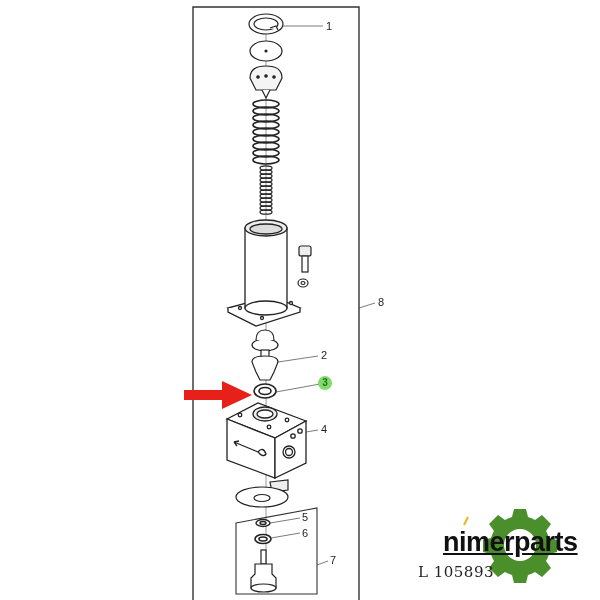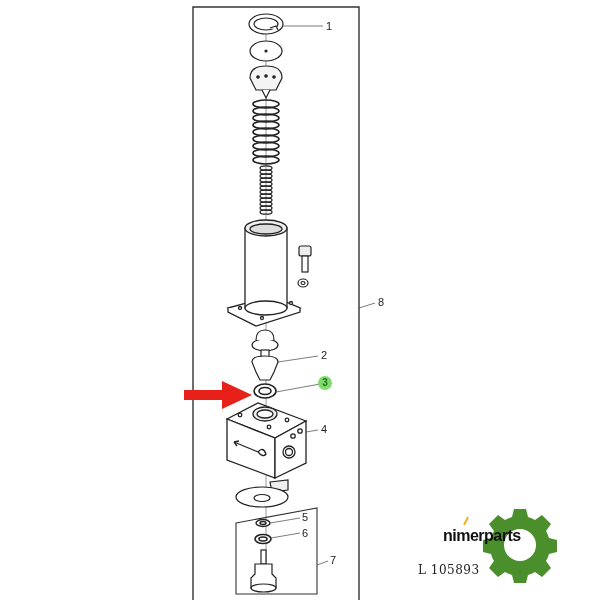--- a/index.html
+++ b/index.html
@@ -1,21 +1,21 @@
 <!DOCTYPE html>
 <html><head>
 <meta charset="utf-8">
 <style>
   html, body { margin: 0; padding: 0; background: #ffffff; }
   body { width: 600px; height: 600px; position: relative; overflow: hidden; font-family: "Liberation Sans", sans-serif; }
   #stage { position: absolute; left: 0; top: 0; width: 600px; height: 600px; }
   .callout { position: absolute; font-family: "Liberation Sans", sans-serif; font-size: 11px; color: #222; line-height: 1; }
   .badge { position: absolute; width: 14px; height: 14px; border-radius: 50%; background: #7ddc6a; color: #2c6b22; font-size: 10px; font-weight: bold; text-align: center; line-height: 14px; }
-  .figure-ref { position: absolute; left: 418px; top: 563px; font-family: "DejaVu Serif", serif; font-size: 12px; color: #222; letter-spacing: 0.5px; }
-  .logo-text { position: absolute; left: 443px; top: 527px; font-family: "Liberation Sans", sans-serif; font-weight: bold; font-size: 16px; color: #111; letter-spacing: -0.5px; }
+  .figure-ref { position: absolute; left: 418px; top: 563px; font-family: "DejaVu Serif", serif; font-size: 15px; color: #222; letter-spacing: 0.5px; }
+  .logo-text { position: absolute; left: 443px; top: 527px; font-family: "Liberation Sans", sans-serif; font-weight: bold; font-size: 27px; color: #111; letter-spacing: -0.5px; text-decoration: underline; }
 </style>
 </head>
 <body>
 
 <svg id="stage" viewBox="0 0 600 600" xmlns="http://www.w3.org/2000/svg">
 
   <g fill="none" stroke="#333" stroke-width="1.4">
     <polyline points="193,600 193,7 359,7 359,600"></polyline>
   </g>
 

